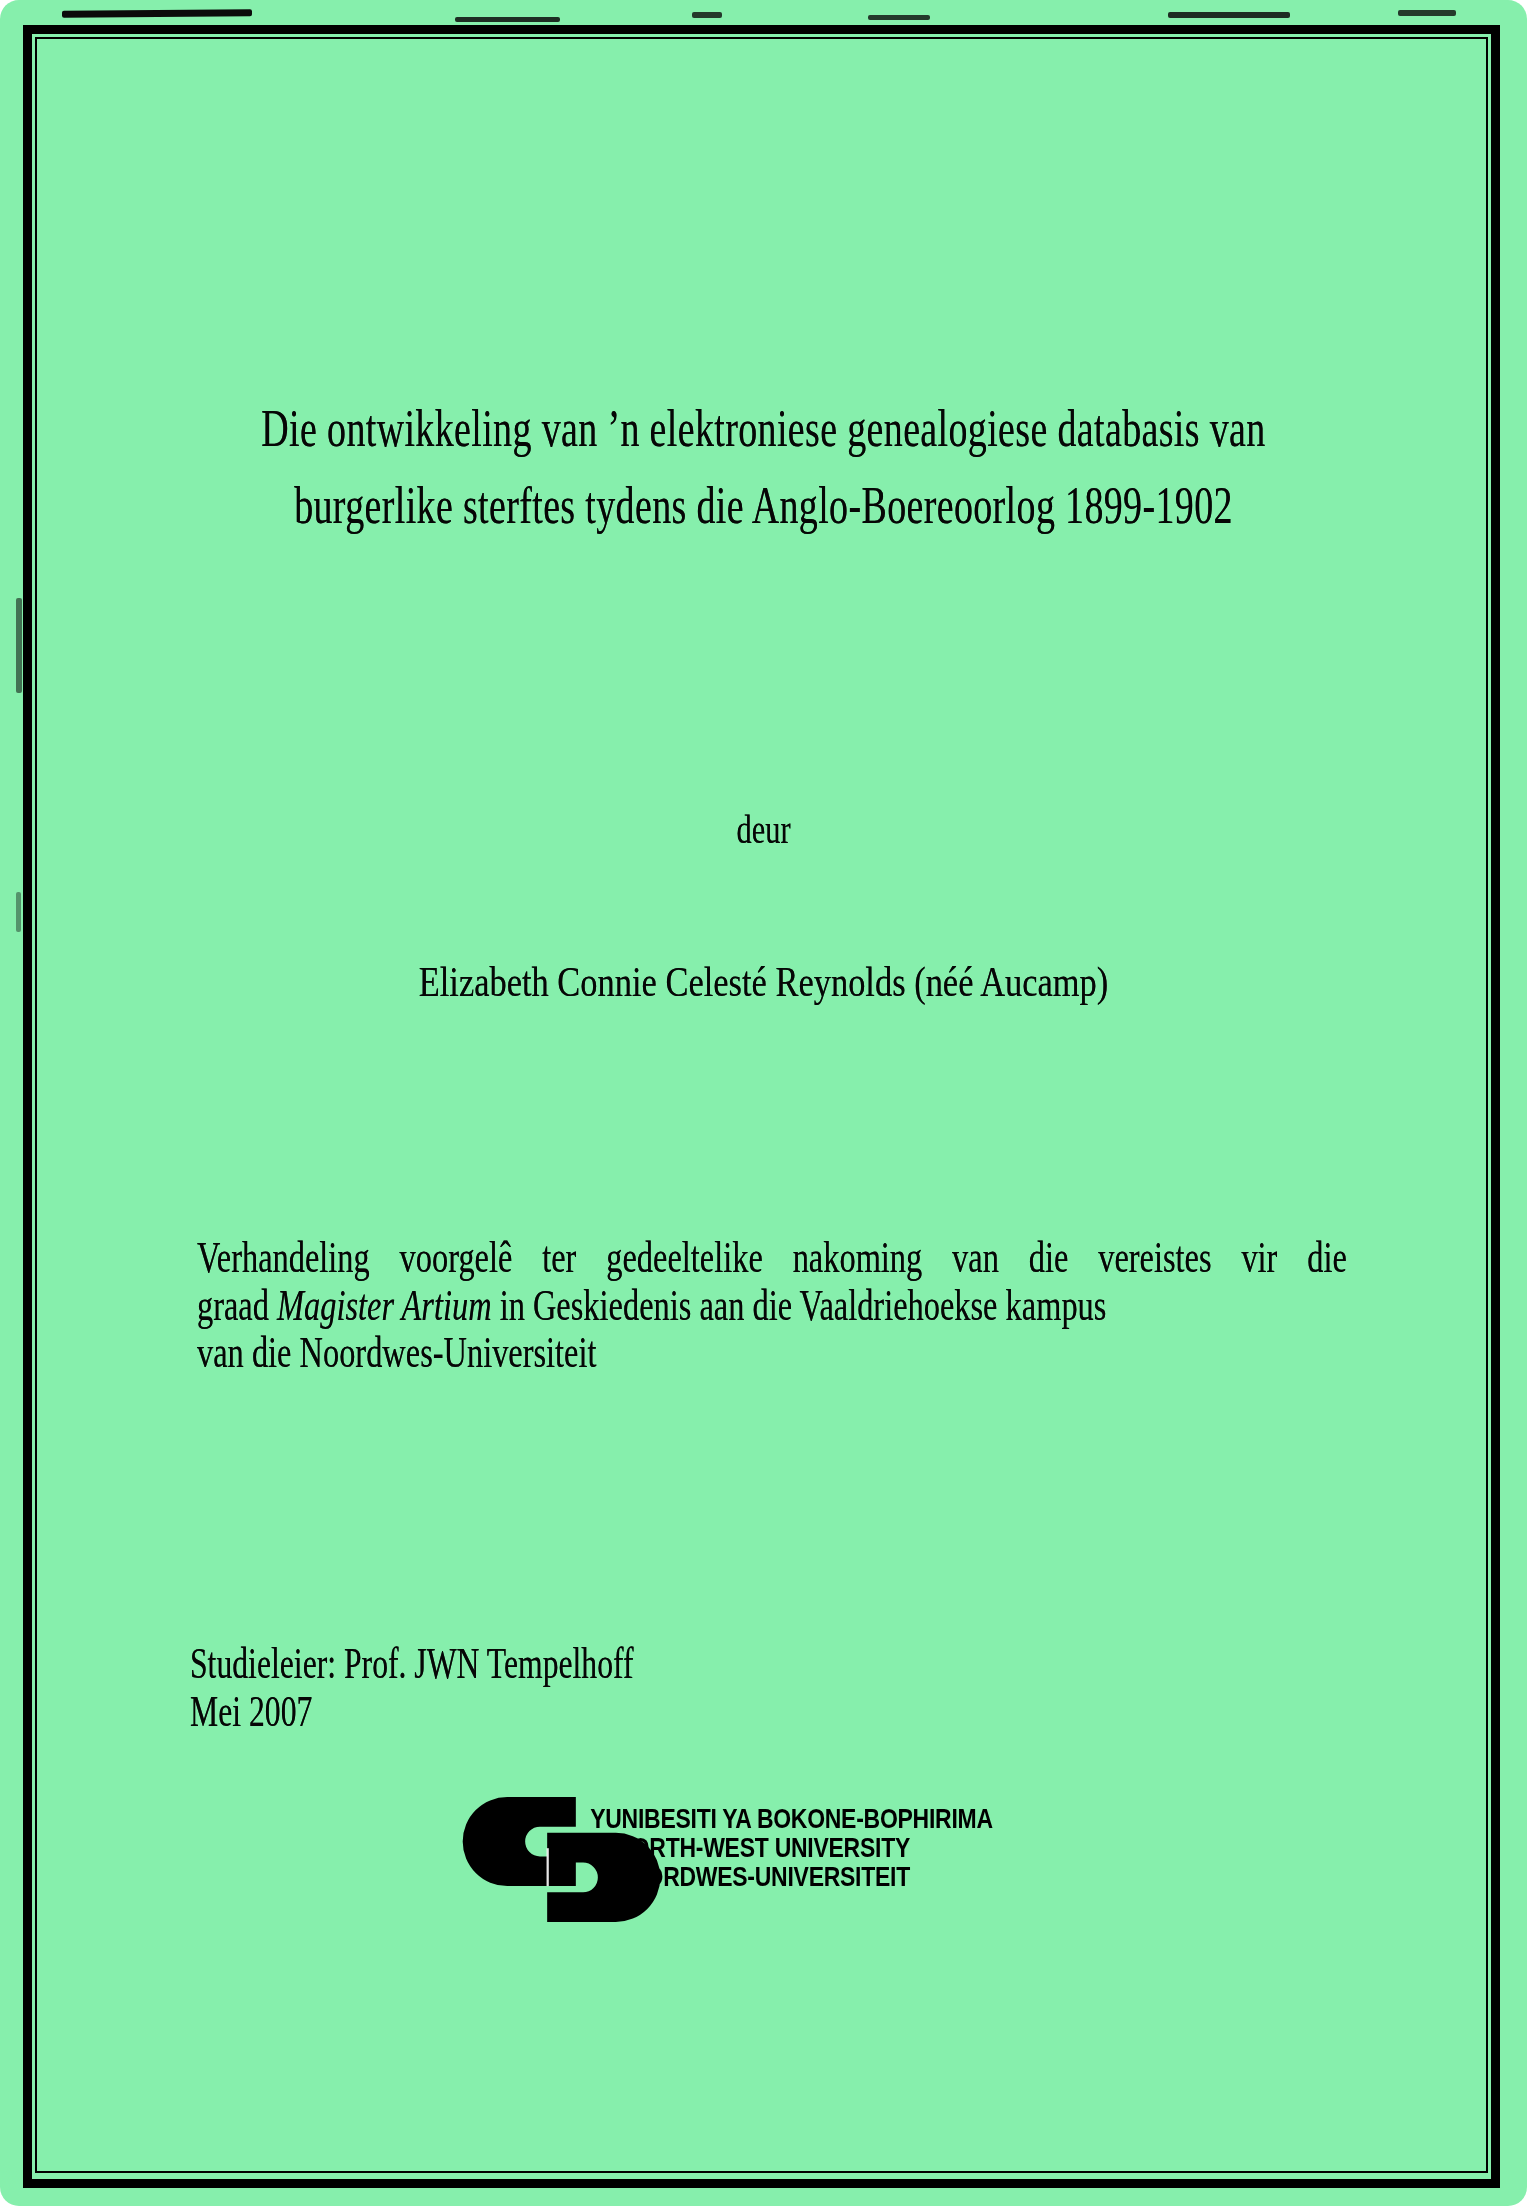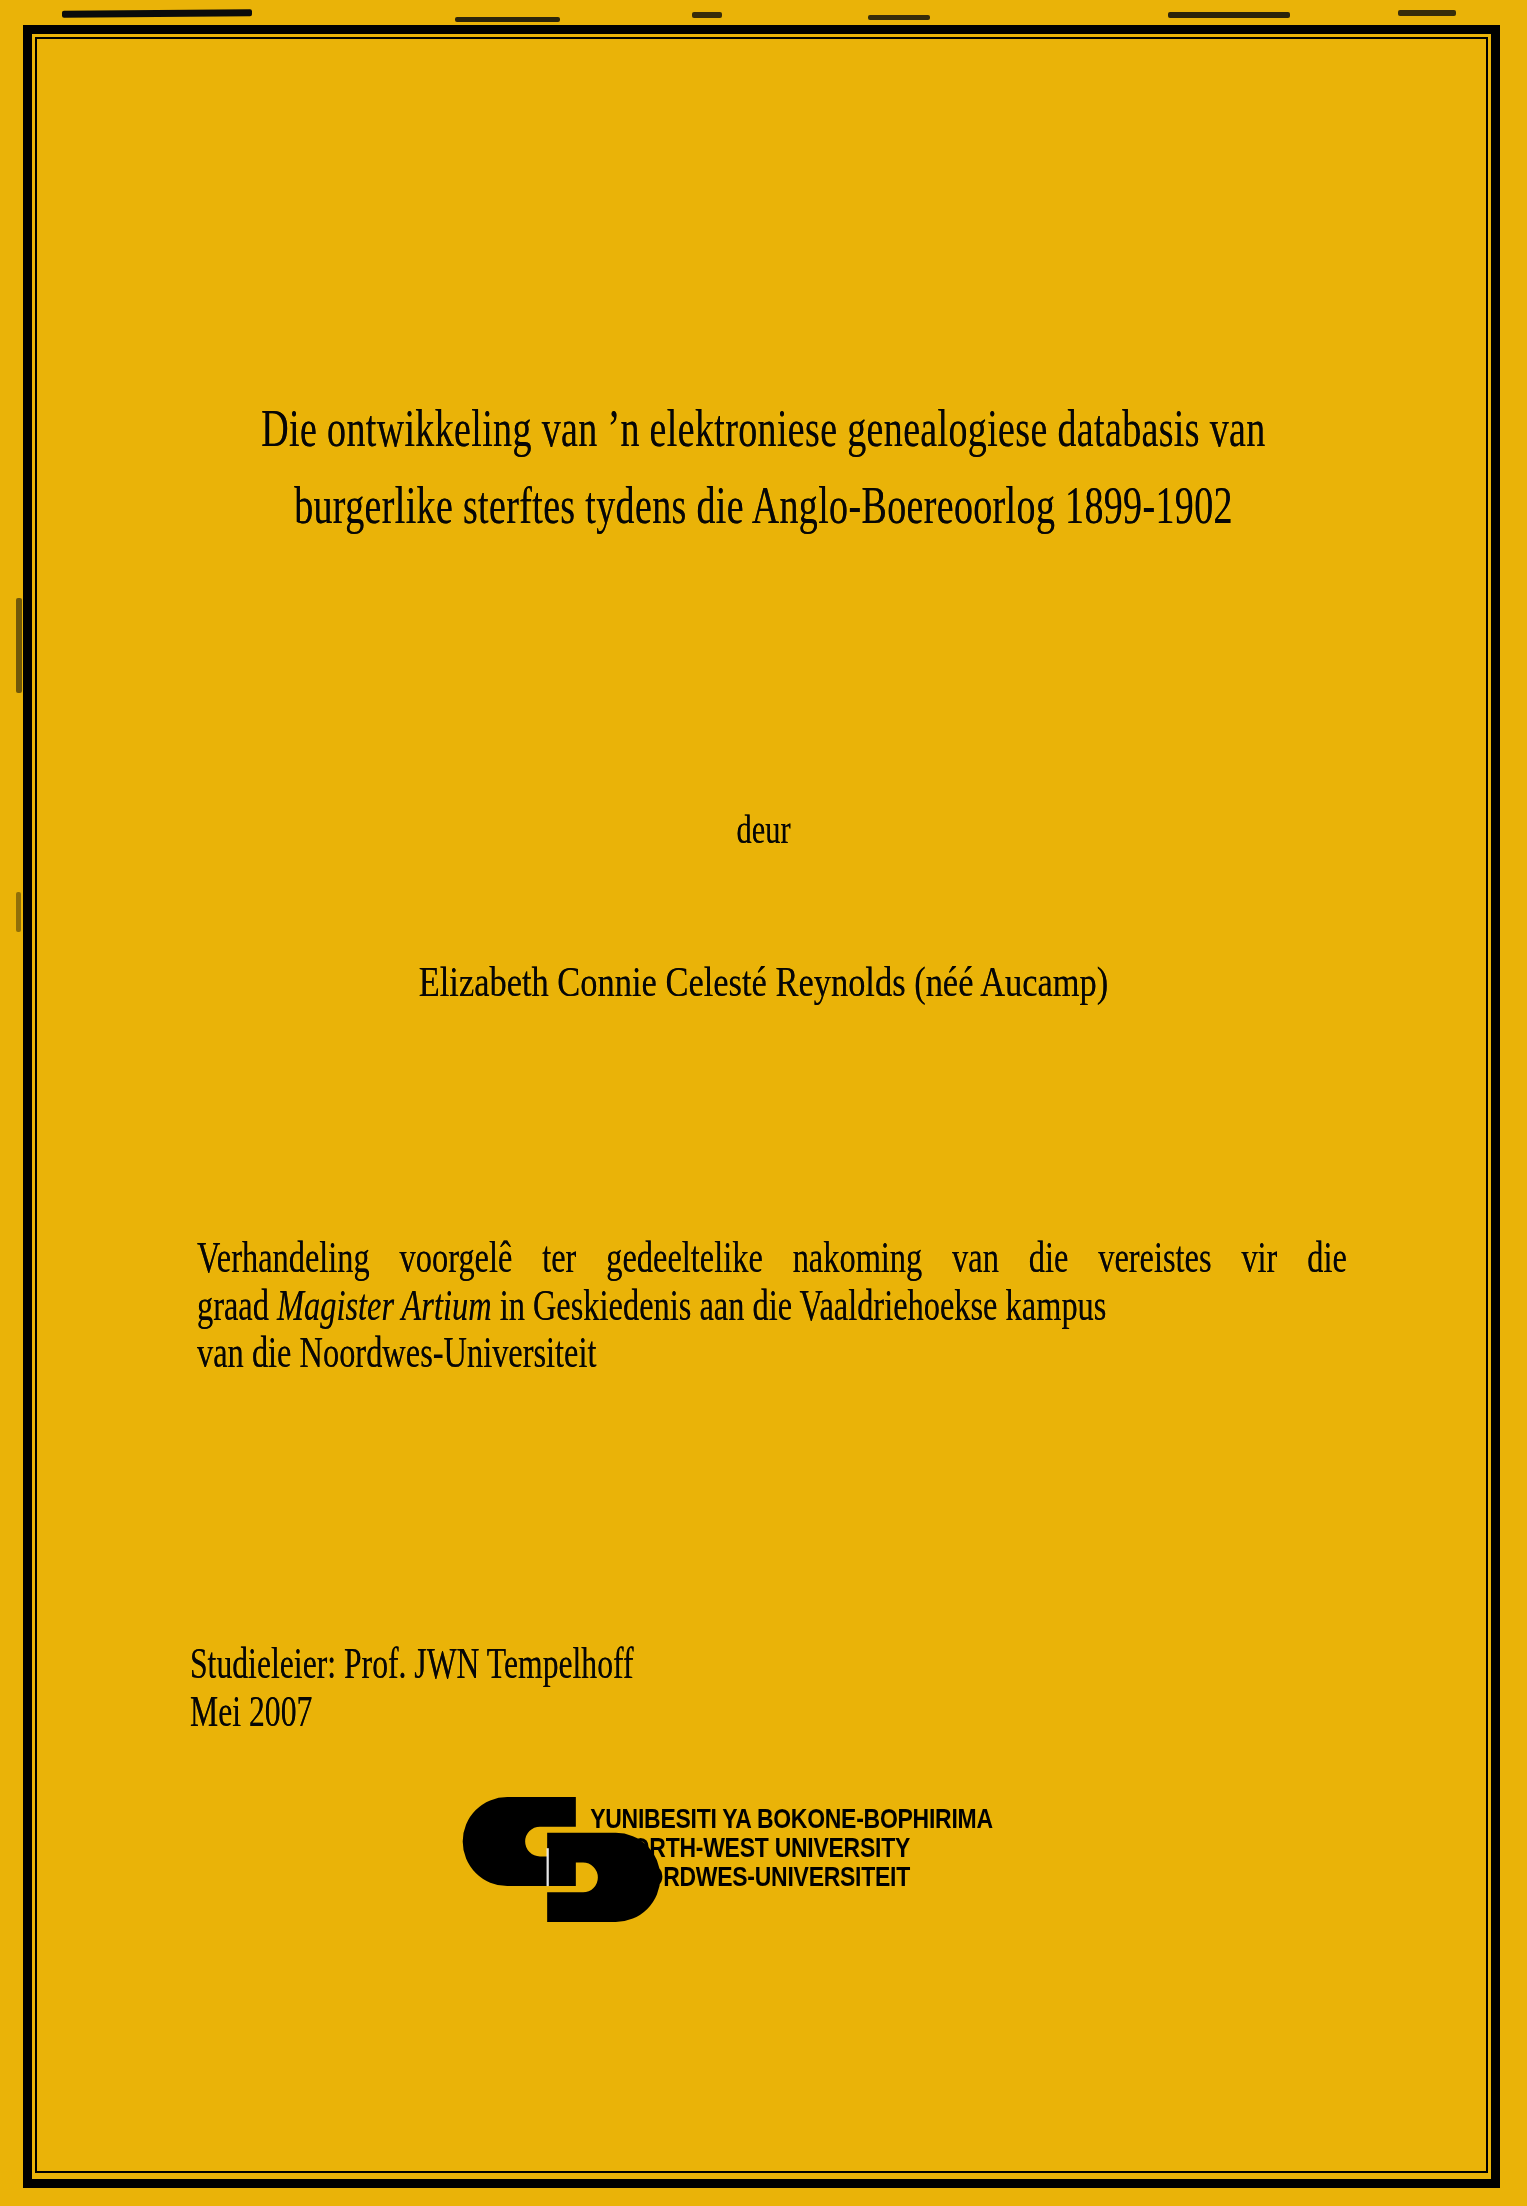--- a/index.html
+++ b/index.html
@@ -1,23 +1,24 @@
 <!DOCTYPE html>
 <html><head>
 <meta charset="utf-8">
 <style>
   html, body { margin: 0; padding: 0; background: #ffffff; }
   .page {
     position: relative;
     width: 1527px;
     height: 2206px;
-    background: #eab308;
+    background: #86efac;
     overflow: hidden;
     font-family: "Liberation Serif", serif;
     color: #060606;
+    border-radius: 19px;
   }
 
   
   .frame-outer {
     position: absolute;
     left: 23px; top: 25px;
     width: 1477px; height: 2163px;
     border: 9px solid #000;
     box-sizing: border-box;
   }

